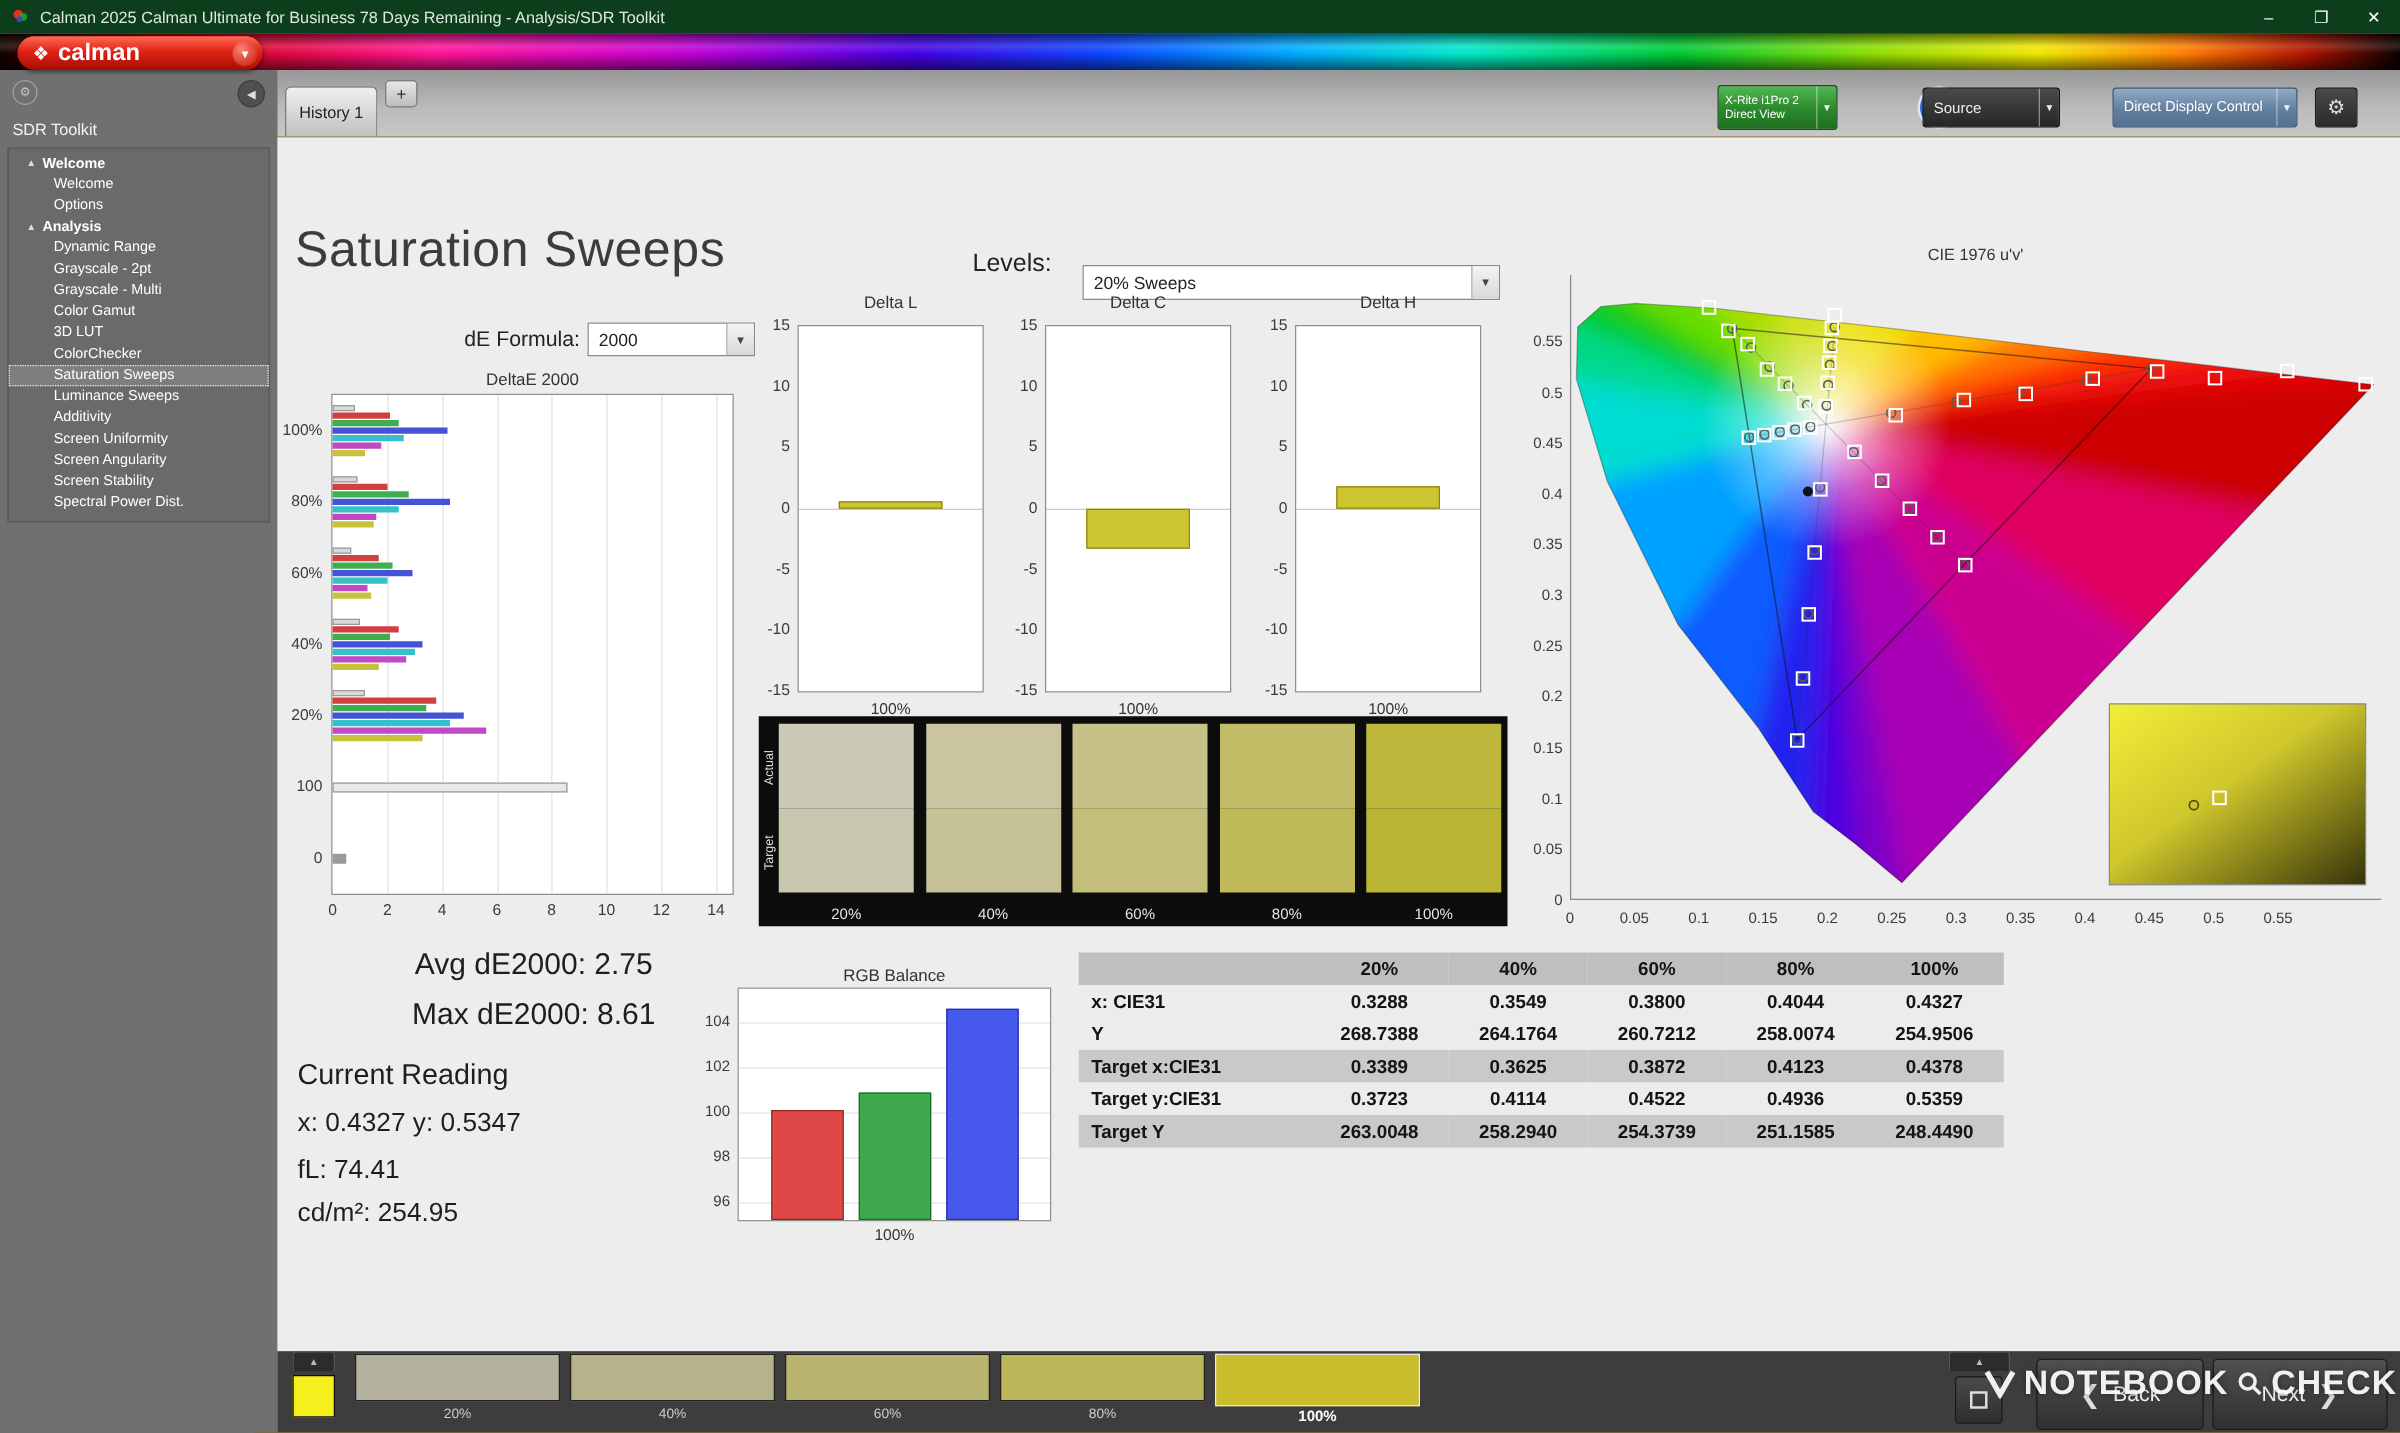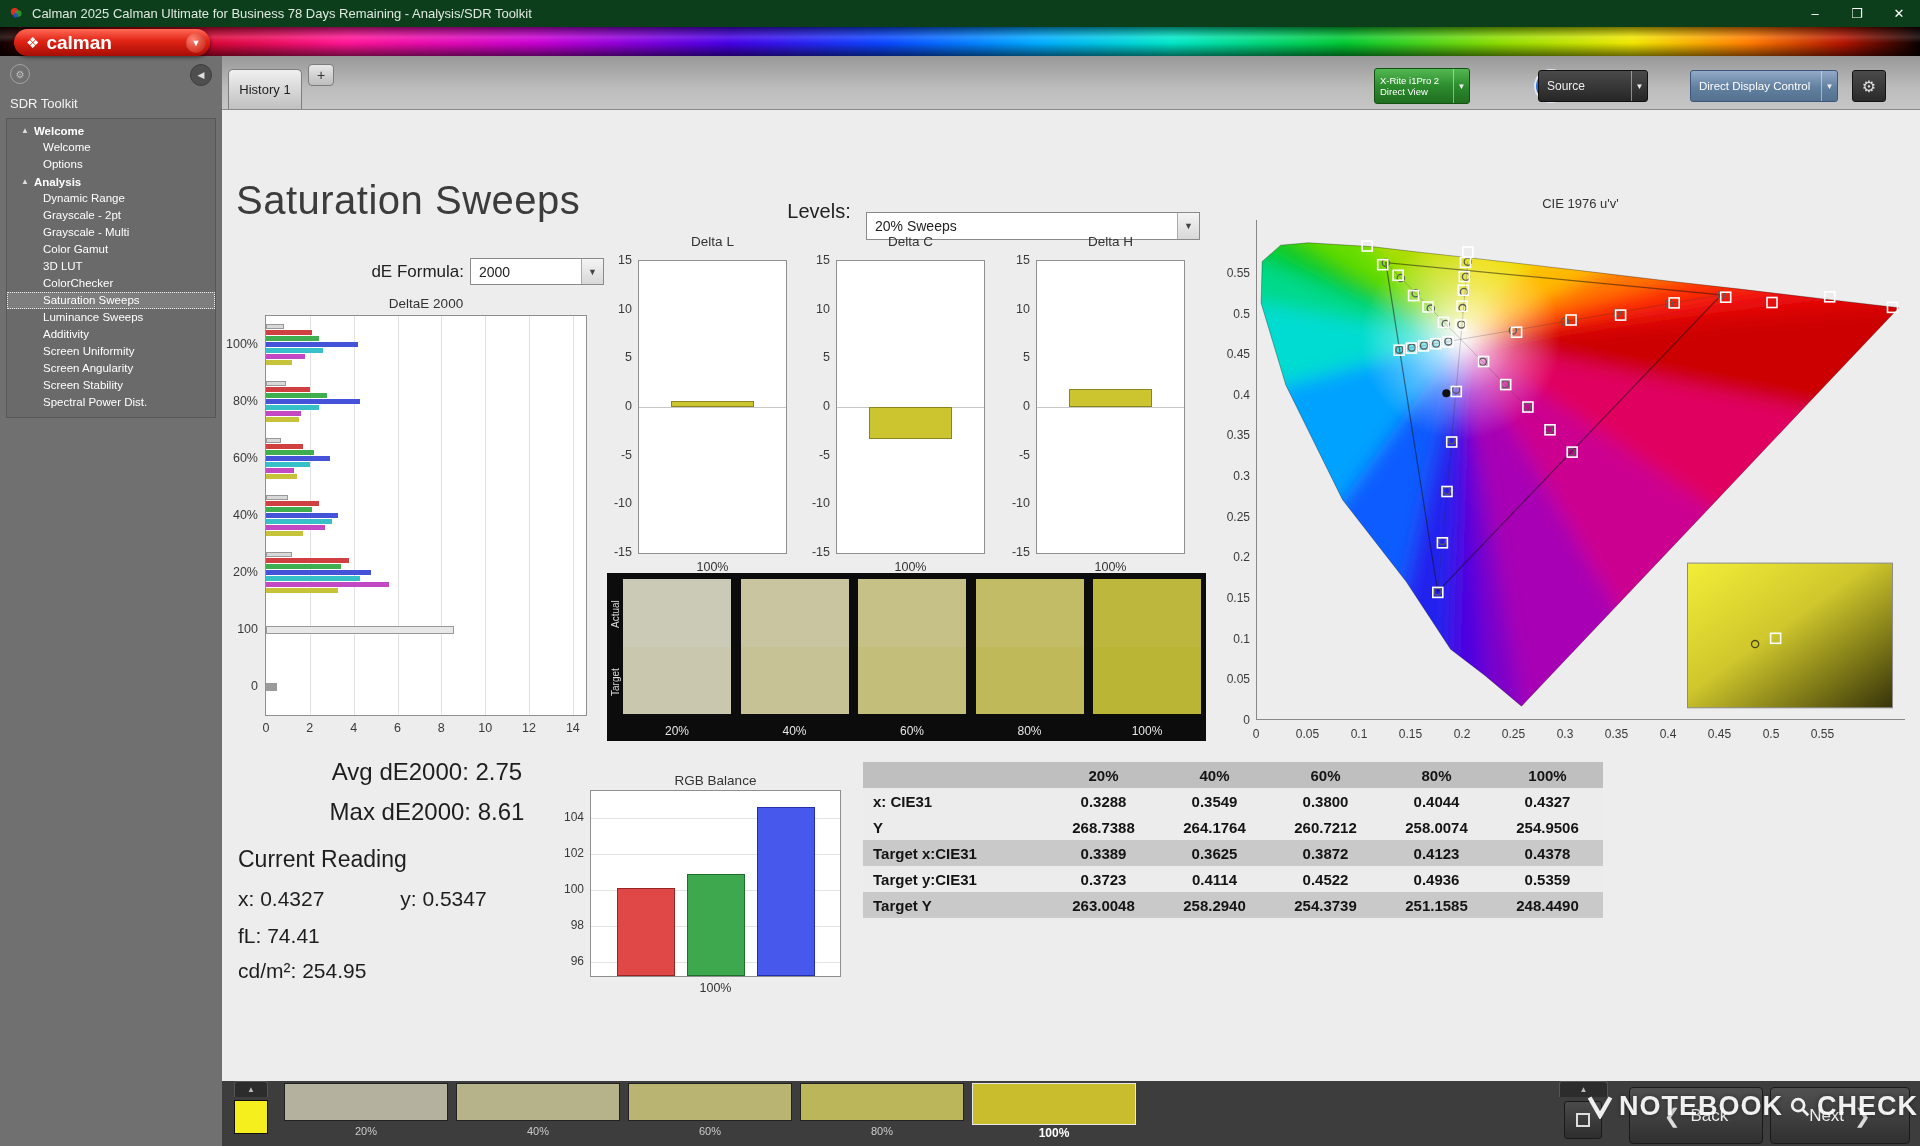--- a/index.html
+++ b/index.html
@@ -70,21 +70,21 @@
   .tree { position:absolute; left:6px; top:62px; width:210px; background:#6a6a6a;
     border:1px solid #575757; padding:3px 0 6px; color:#fff; font-size:11.5px; }
   .tree-section { display:flex; align-items:center; height:17px; padding-left:14px; font-weight:bold; }
   .caret { font-size:8px; margin-right:5px; color:#ddd; }
   .tree-item { height:17px; line-height:17px; padding-left:36px; }
   .tree-item.selected { background:#7e7e7e; outline:1px dotted #f0f0f0; outline-offset:-1px; }
 
   
   .content { position:absolute; left:222px; top:110px; width:1698px; height:971px; background:#ededed; }
   .page-heading { position:absolute; left:14px; top:68px; font-size:40px; color:#3c3c3c; letter-spacing:.5px; }
-  .levels-label { position:absolute; left:556px; top:90px; width:82px; font-size:20px; text-align:center; }
+  .levels-label { position:absolute; left:556px; top:90px; width:82px; font-size:20px; text-align:left; }
   .combo { position:absolute; background:#fff; border:1px solid #8a8a8a; display:flex; align-items:center;
            font-size:14px; color:#222; }
   .combo .val { flex:1; padding-left:8px; white-space:nowrap; }
   .combo .btn { width:22px; align-self:stretch; background:linear-gradient(180deg,#f4f4f4,#d8d8d8);
     border-left:1px solid #aaa; display:flex; align-items:center; justify-content:center; font-size:9px; color:#444; }
   #levels-select { left:644px; top:102px; width:334px; height:28px;gap:20px; }
   .de-label { position:absolute; left:122px; top:152px; width:120px; font-size:17px; text-align:right; }
   #de-select { left:248px; top:148px; width:134px; height:27px; }
 
   .chart-title { position:absolute; font-size:13.5px; color:#333; text-align:center; }
@@ -123,21 +123,21 @@
     border-left:1px solid #888; border-bottom:1px solid #888; }
   #cie-ylabels { position:absolute; left:994px; top:110px; width:36px; height:500px; }
   #cie-ylabels .axis-label { right:2px; width:34px; text-align:right; font-size:12px; }
   #cie-xlabels { position:absolute; left:1034px; top:616px; width:670px; height:14px; }
   #cie-xlabels .axis-label { width:30px; text-align:center; font-size:12px; }
 
   .avg-line { position:absolute; left:20px; top:648px; width:370px; text-align:center; font-size:24px; color:#1e1e1e; }
   .max-line { position:absolute; left:20px; top:688px; width:370px; text-align:center; font-size:24px; color:#1e1e1e; }
   .cur-title { position:absolute; left:16px; top:736px; font-size:23px; color:#1e1e1e; }
   .cur-xy { position:absolute; left:16px; top:777px; font-size:21px; color:#1e1e1e; }
-  .cur-xy .yv { margin-left:70px; }
+  .cur-xy .yv { }
   .cur-fl { position:absolute; left:16px; top:814px; font-size:21px; color:#1e1e1e; }
   .cur-cd { position:absolute; left:16px; top:849px; font-size:21px; color:#1e1e1e; }
 
   #rgb-root { position:absolute; left:338px; top:663px; width:290px; }
   .rgb-title { position:absolute; left:30px; top:0; width:251px; text-align:center; font-size:13.5px; color:#333; }
   .rgb-ylabels { position:absolute; left:0; top:17px; width:26px; height:187px; }
   .rgb-ylabels .axis-label { right:2px; width:24px; text-align:right; font-size:12px; }
   .rgb-plot { position:absolute; left:30px; top:17px; width:251px; height:187px; background:#fff; border:1px solid #8f8f8f; }
   .hgrid { position:absolute; left:0; width:100%; height:1px; background:#e4e4e4; }
   .rgb-bar { position:absolute; bottom:0; width:58px; border:1px solid; }

